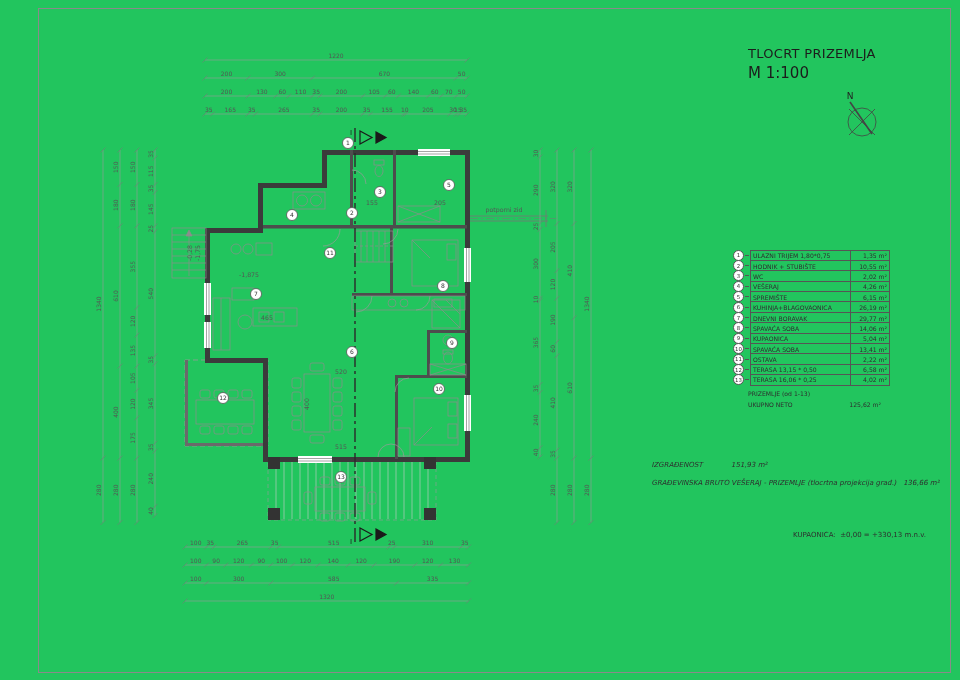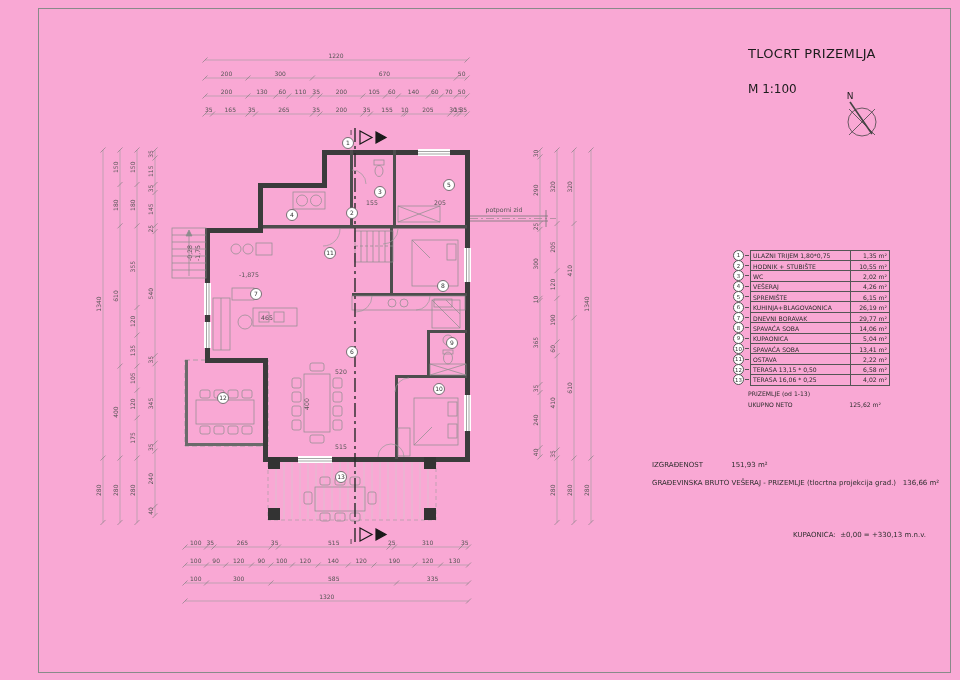--- a/index.html
+++ b/index.html
@@ -1,38 +1,38 @@
 <!DOCTYPE html>
 <html><head>
 <meta charset="utf-8">
 <style>
   html,body{margin:0;padding:0;background:#e8e8e8;}
-  #page{position:relative;width:960px;height:680px;background:#f9a8d4;overflow:hidden;
+  #page{position:relative;width:960px;height:680px;background:#22c55e;overflow:hidden;
         font-family:"DejaVu Sans",sans-serif;color:#333;}
   #frame{position:absolute;left:38px;top:8px;width:911px;height:663px;border:1px solid #8a8a8a;}
   #plan-svg{position:absolute;left:0;top:0;}
   .title{position:absolute;left:748px;top:46px;font-size:13px;color:#1c1c1c;letter-spacing:.3px;}
-  .scale{position:absolute;left:748px;top:64px;font-size:12px;color:#1c1c1c;margin-top:18px;}
+  .scale{position:absolute;left:748px;top:64px;font-size:15px;color:#1c1c1c;}
   
   #legend{position:absolute;left:733px;top:250px;font-size:6.1px;color:#2e2e2e;}
   .lrow{display:flex;align-items:center;height:10.4px;}
   .lnum{width:9px;height:9px;border:0.8px solid #555;border-radius:50%;font-size:5.4px;
         display:flex;align-items:center;justify-content:center;flex:0 0 auto;background:#fff;}
   .ldash{width:4px;border-top:0.8px solid #555;margin:0 1px 0 1px;flex:0 0 auto;}
   .lname{width:95px;border:0.6px solid #555;border-bottom:none;height:100%;display:flex;
          align-items:center;padding:0 2px;white-space:nowrap;overflow:hidden;}
   .larea{width:34px;border:0.6px solid #555;border-bottom:none;border-left:none;height:100%;
          display:flex;align-items:center;justify-content:flex-end;padding:0 2px;}
   .lrow:last-of-type .lname,.lrow:last-of-type .larea{border-bottom:0.6px solid #555;}
   #legend-footer{margin-left:15px;margin-top:3px;}
   .lfoot{display:flex;height:11px;align-items:center;}
   .lfoot .fl{width:97px;}
   .lfoot .fv{width:36px;text-align:right;}
   
-  .sumline{position:absolute;font-size:7px;color:#2e2e2e;white-space:nowrap;}
+  .sumline{position:absolute;font-size:7px;color:#2e2e2e;white-space:nowrap;font-style:italic;}
   .napomena{position:absolute;font-size:7px;color:#2e2e2e;white-space:nowrap;}
   .sp{display:inline-block;width:26px;}
 </style>
 </head>
 <body>
 
 <div id="page">
   <div id="frame"></div>
 
   <div class="title">TLOCRT PRIZEMLJA</div>

